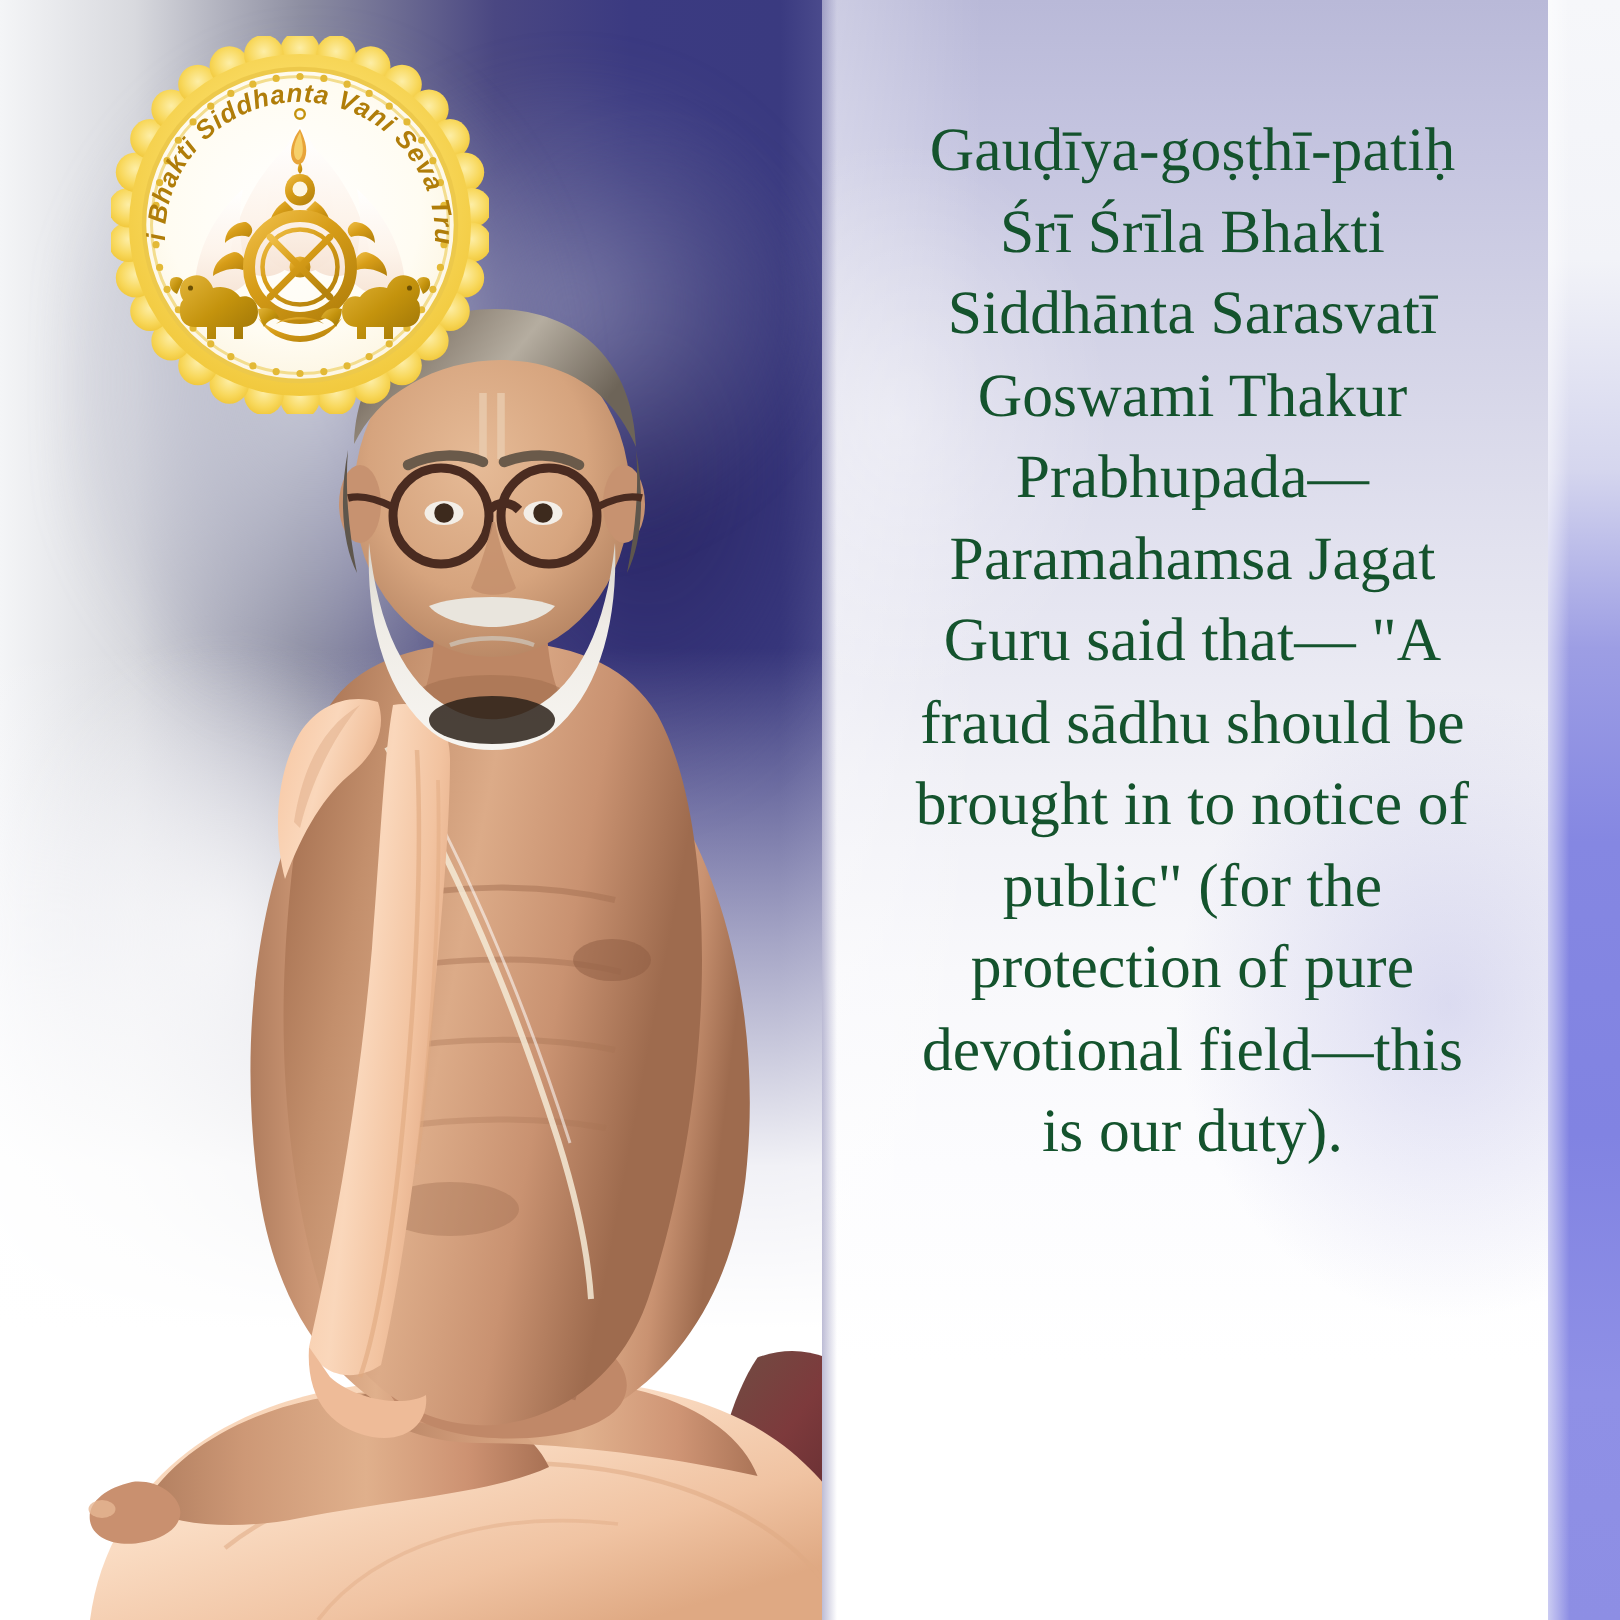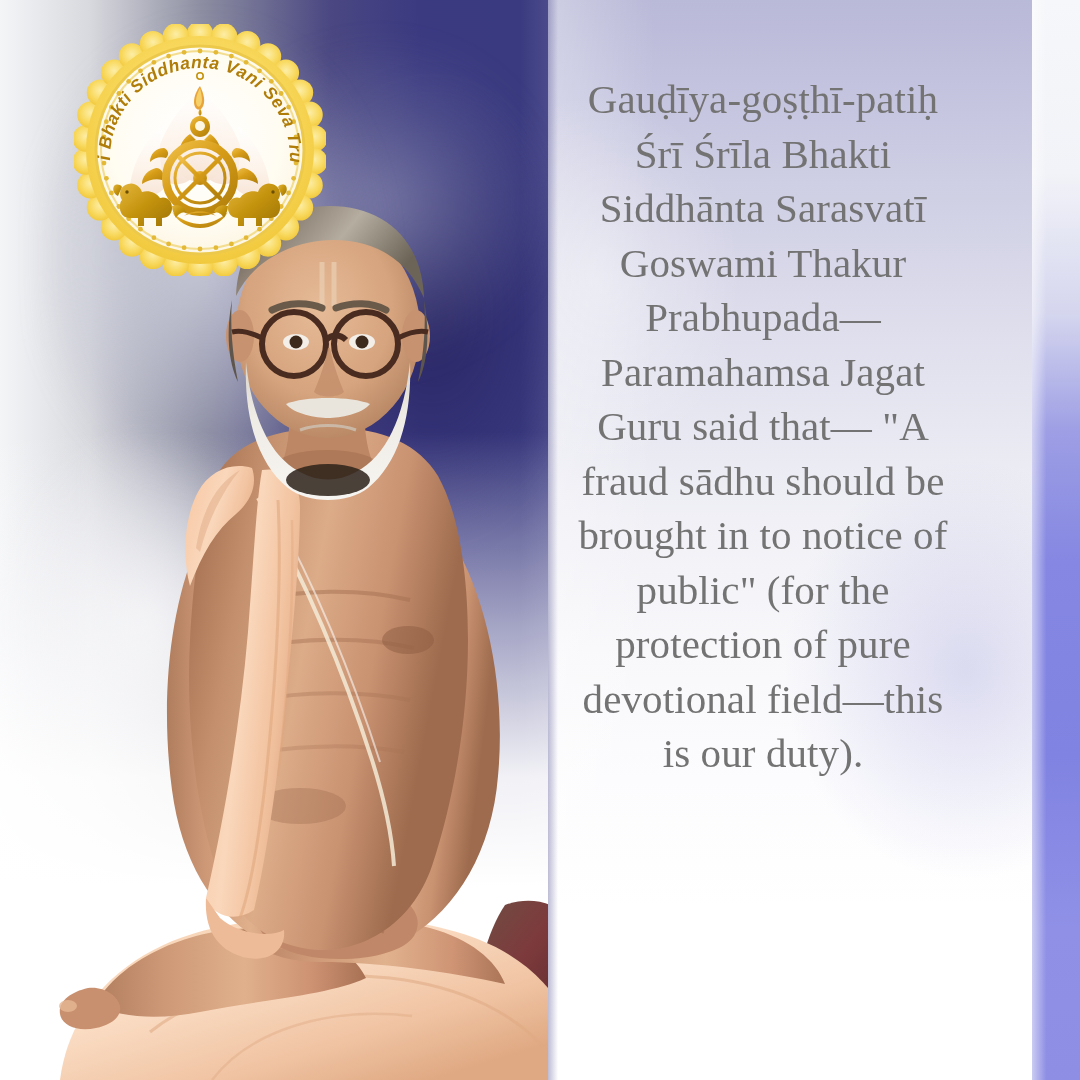--- a/index.html
+++ b/index.html
@@ -148,25 +148,25 @@
   .logo-scallop { position:absolute; inset:0; }
   .logo-curvetext { position:absolute; left:0; top:0; width:252px; height:252px; }
   .logo-art { position:absolute; left:26px; top:26px; width:200px; height:200px; }
 
   
   .figure-layer { position:absolute; left:0; top:0; width:700px; height:1080px; }
 
   
   .quote {
     position: absolute;
-    left: 528px;
+    left: 560px;
     top: 72px;
     width: 470px;
     text-align: center;
-    color: #737373;
+    color: #14532d;
     font-size: 41px;
     line-height: 1.33;
     font-family: "Liberation Serif", "DejaVu Serif", serif;
     letter-spacing: 0.1px;
     white-space: pre-line;
   }
 </style>
 </head>
 <body>
 

